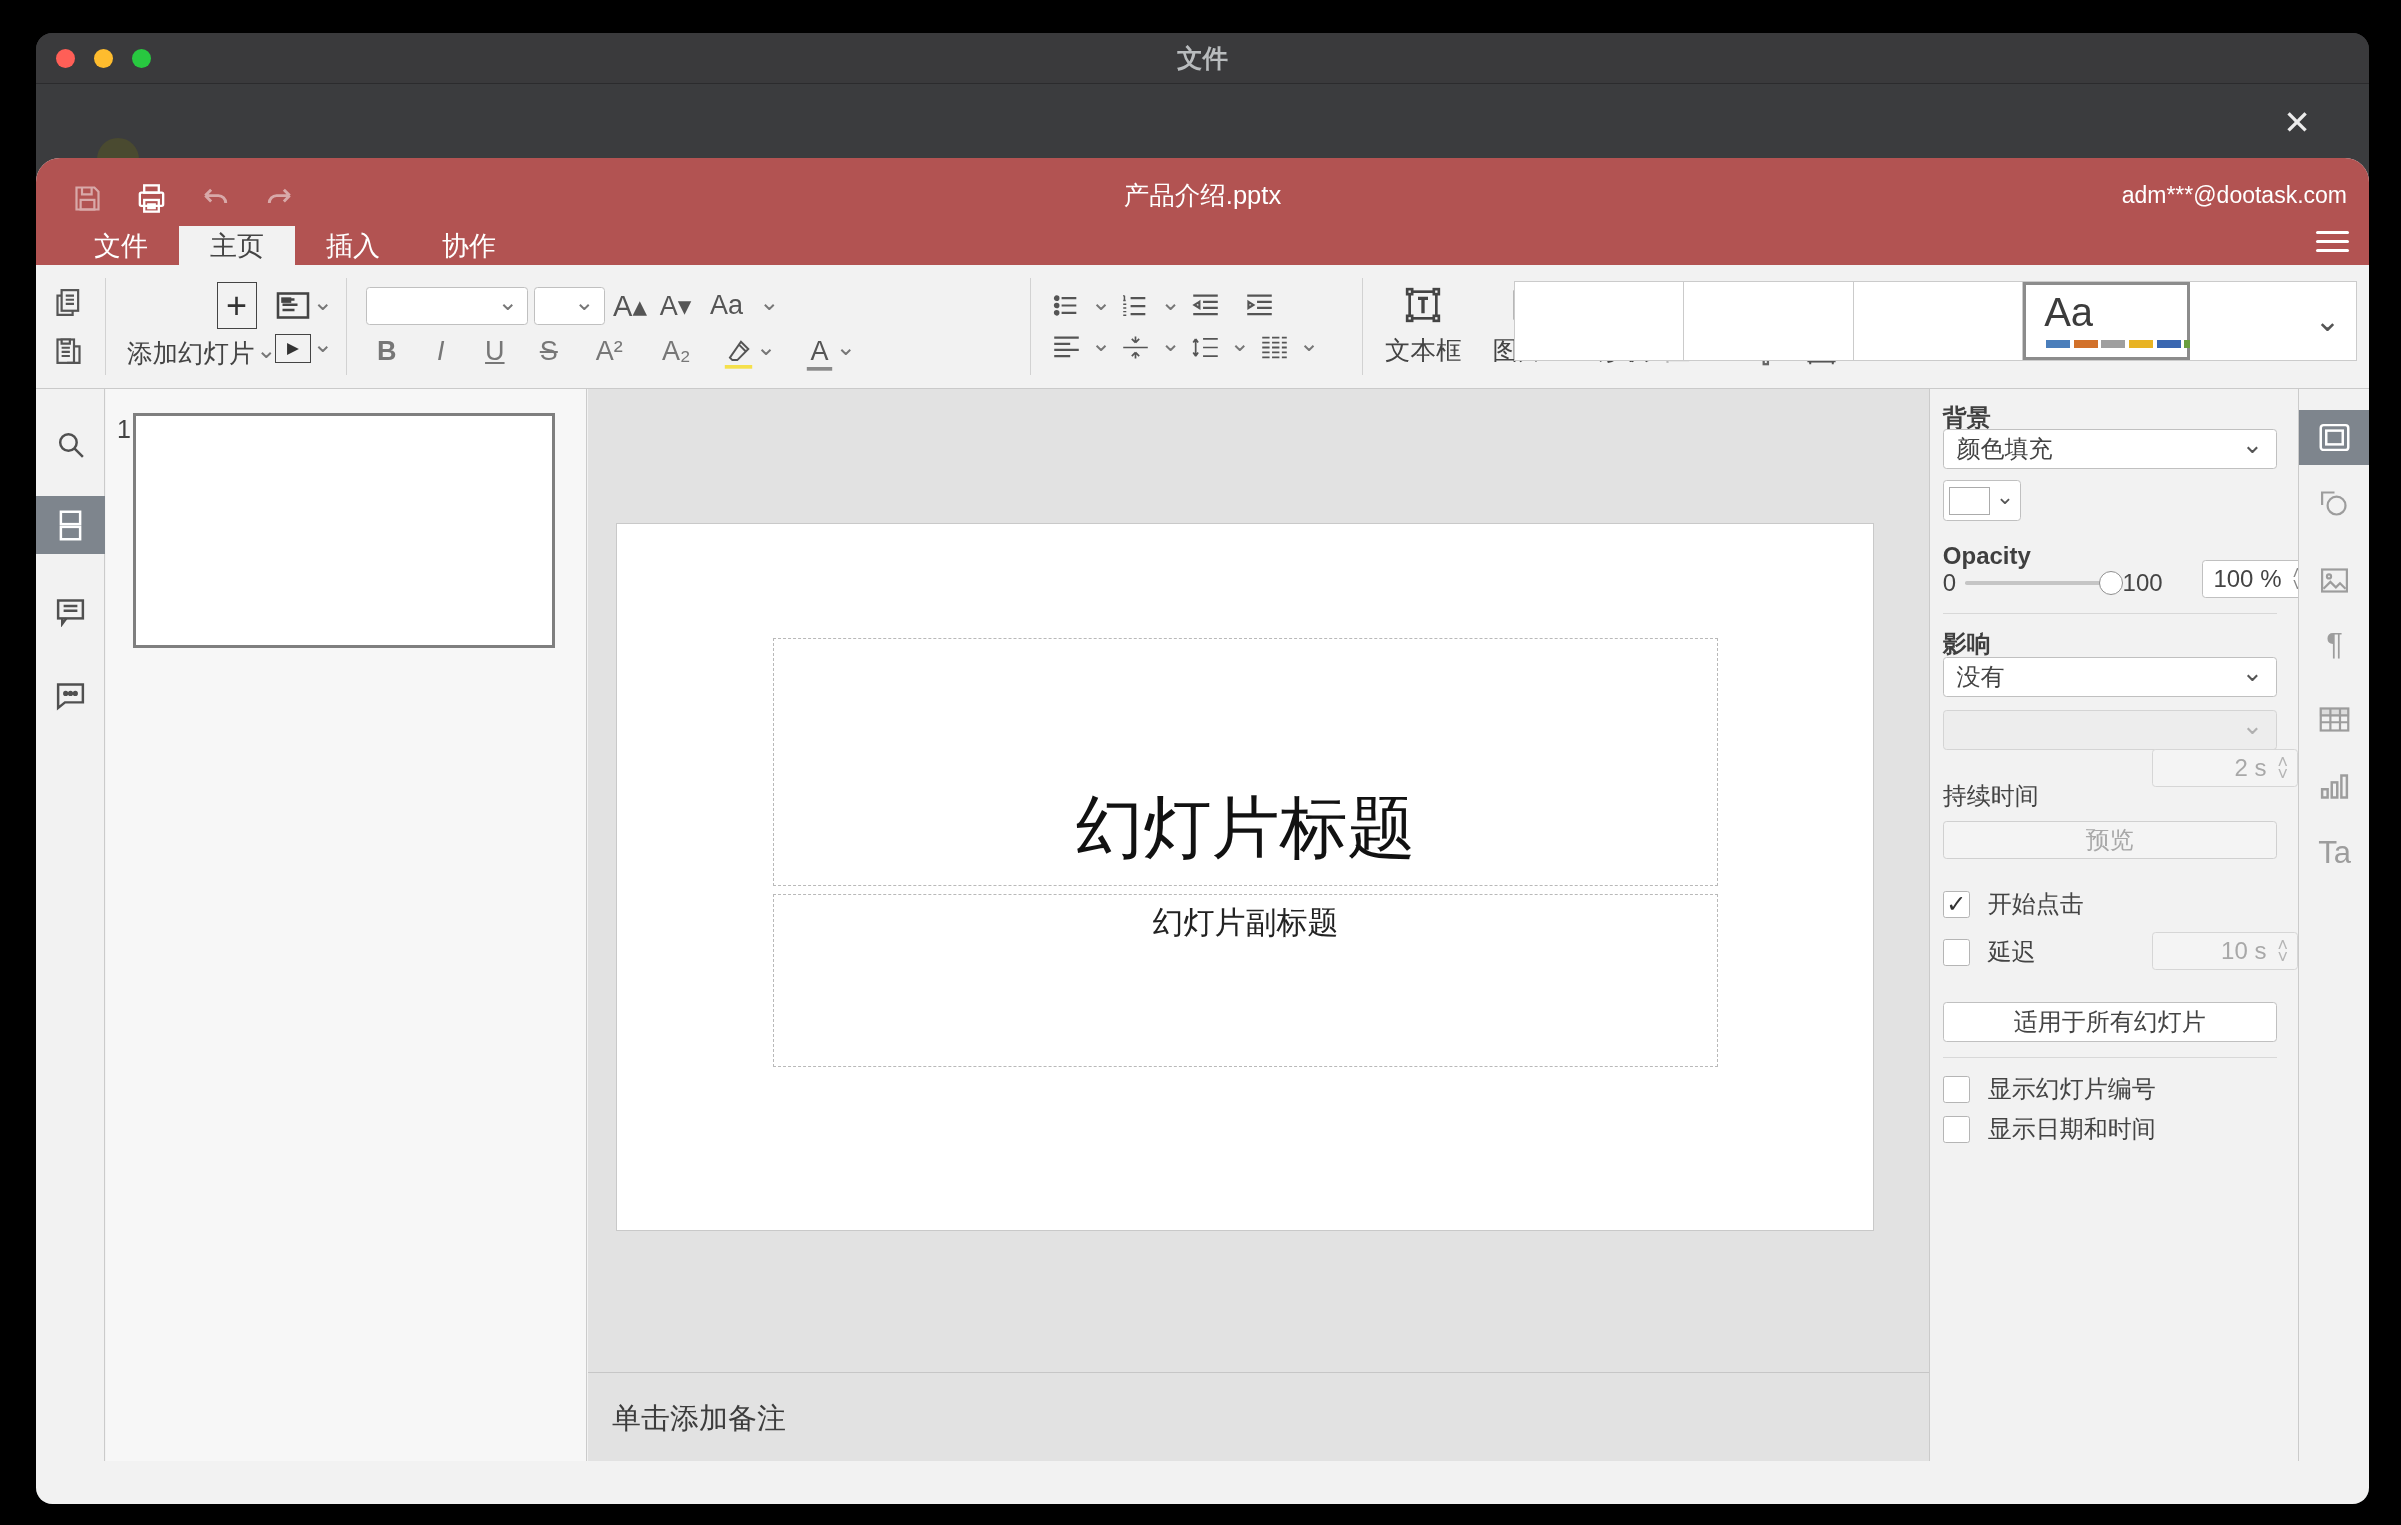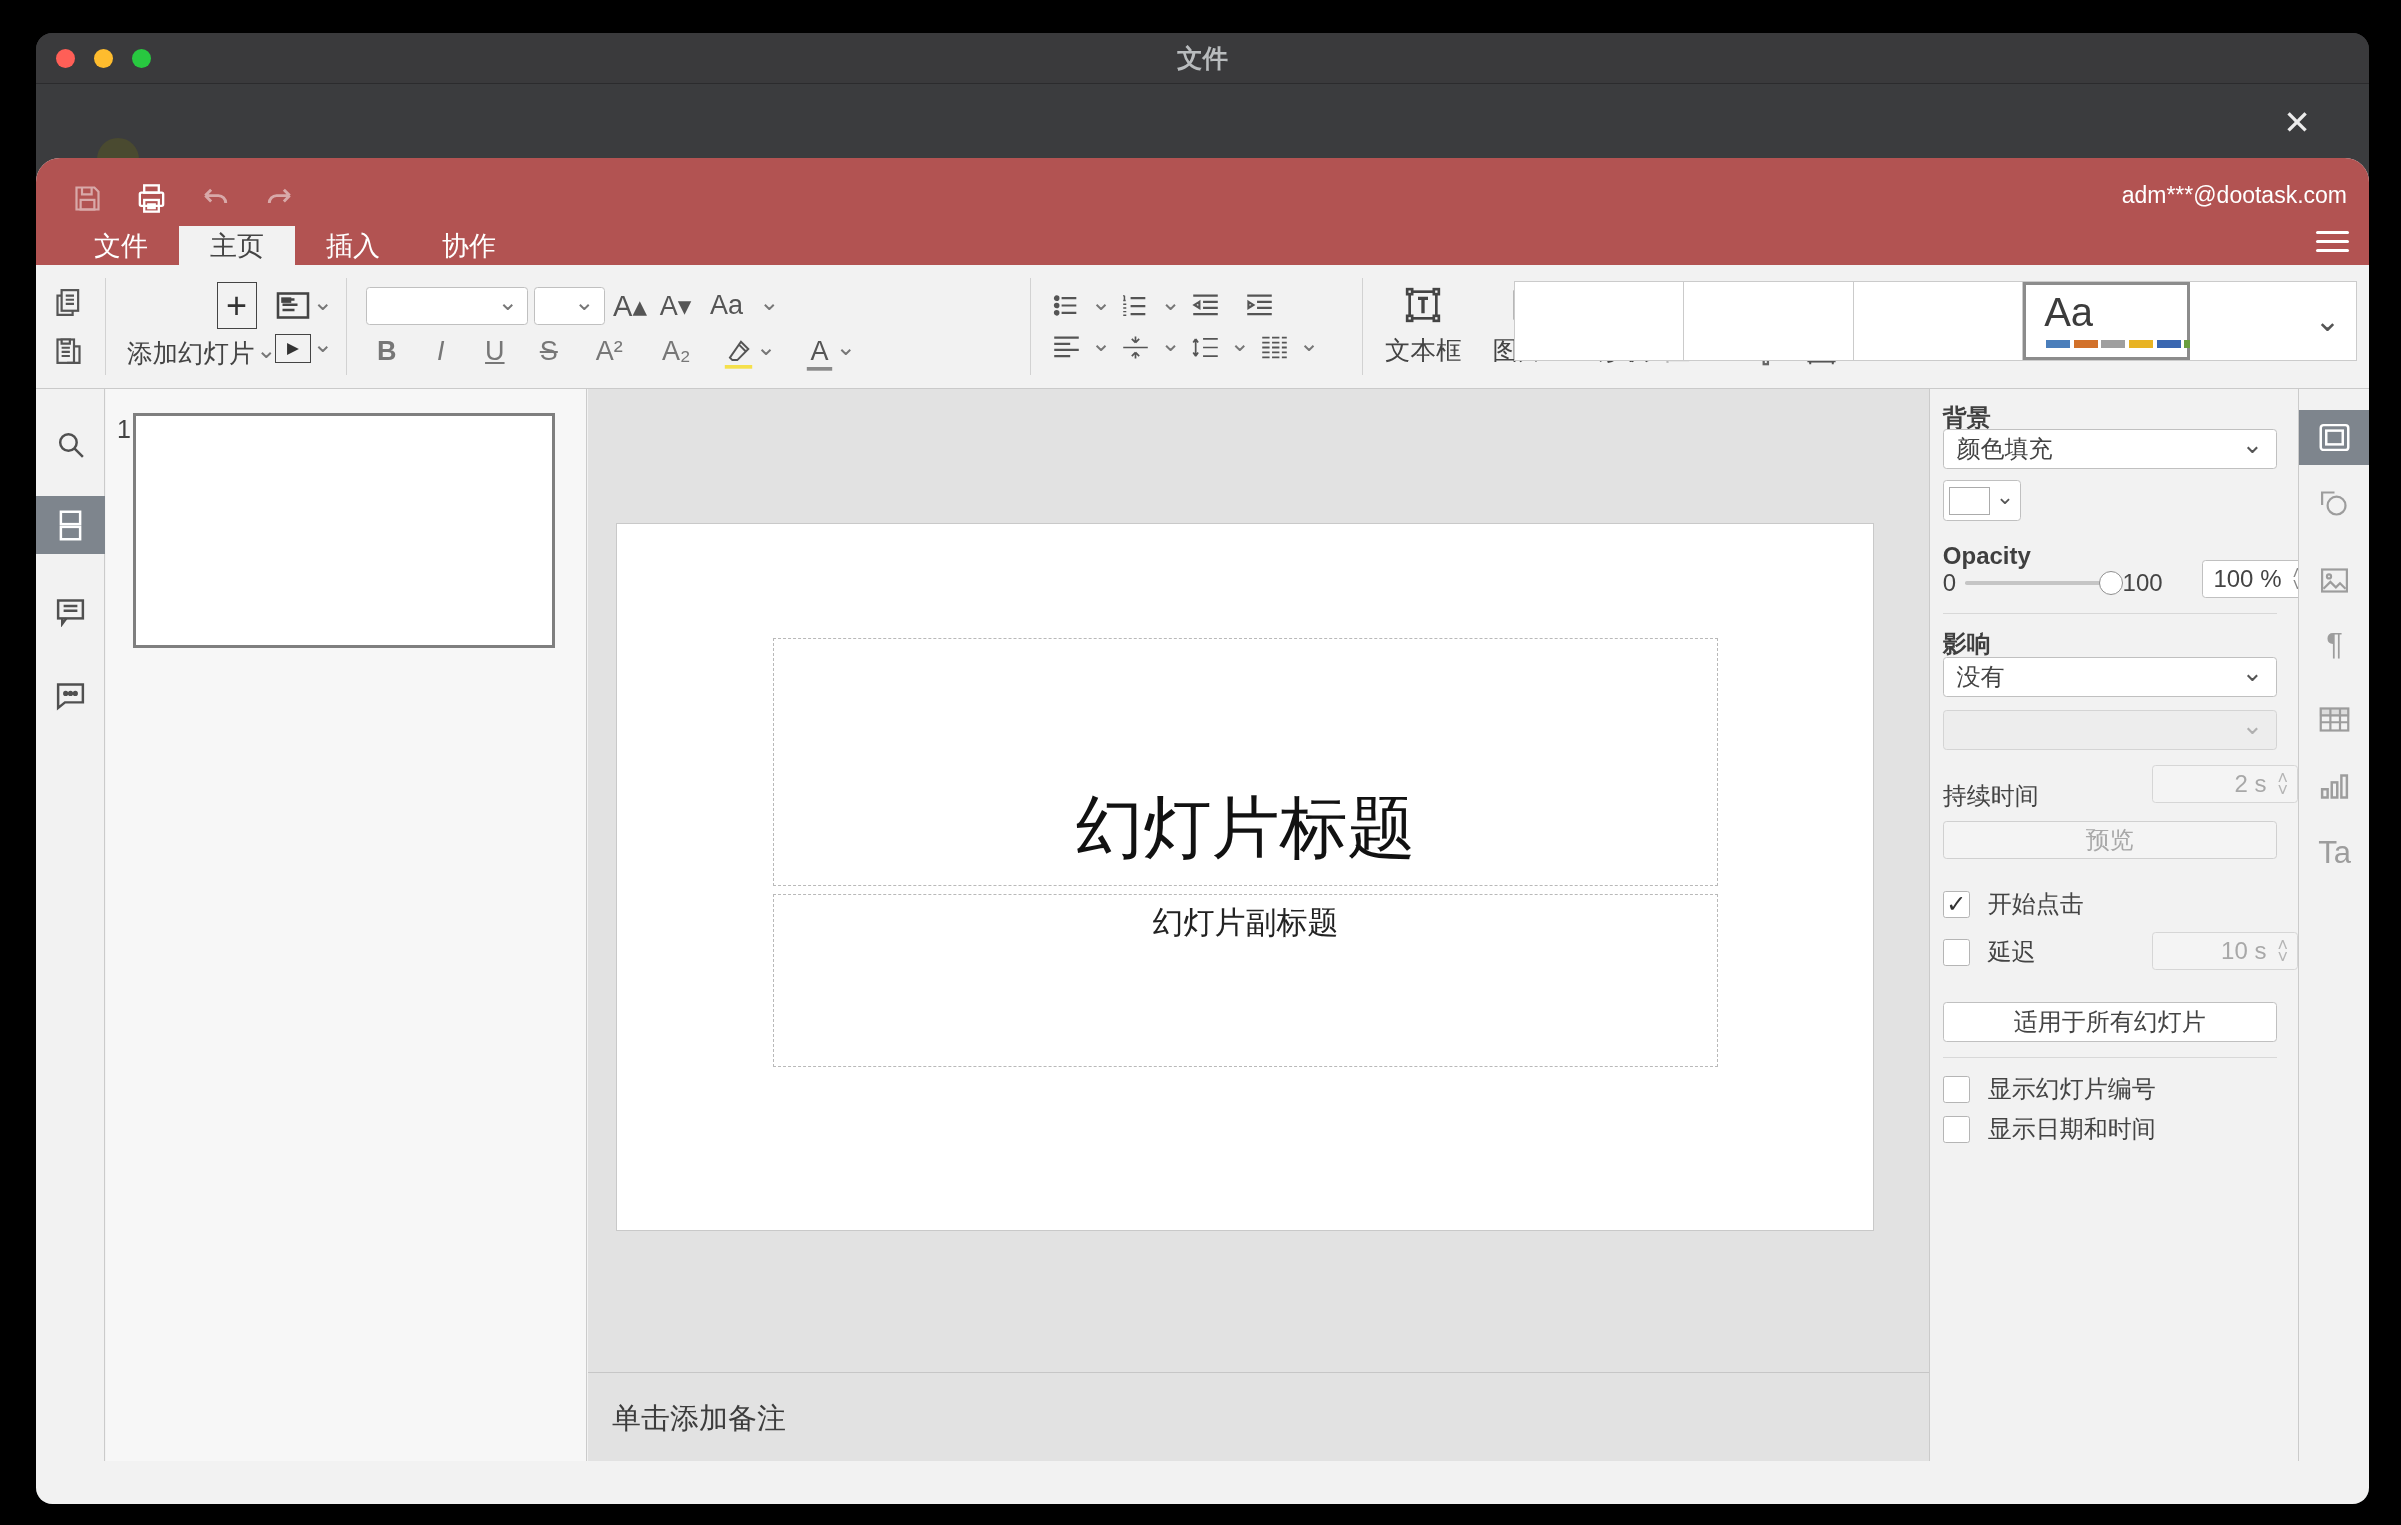--- a/index.html
+++ b/index.html
@@ -142,20 +142,21 @@
           <svg width="35" height="35" viewBox="0 0 24 24" fill="none" stroke="#fff" stroke-width="2">
               <path d="M5 10 L9 6 M5 10 L9 14 M5 10 h9 a5 5 0 0 1 5 5"></path>
             </svg>
         </span>
         <span class="qbtn muted">
           <svg width="35" height="35" viewBox="0 0 24 24" fill="none" stroke="#fff" stroke-width="2">
               <path d="M19 10 L15 6 M19 10 L15 14 M19 10 h-9 a5 5 0 0 0 -5 5"></path>
             </svg>
         </span>
       </div>
+      <div class="doc-title">产品介绍.pptx</div>
       <div class="account">adm***@dootask.com</div>
       <div class="hamburger">
           <span></span>
           <span></span>
           <span></span>
         </div>
       <div class="tabs">
         <span class="tab">文件</span>
         <span class="tab active">主页</span>
         <span class="tab">插入</span>
@@ -517,21 +518,21 @@
         <span class="rp blabel" style="top:239px;">影响</span>
         <span class="rp dd" style="top:268px; width:334px;">
           <span>没有</span>
           <span class="ddchev">⌄</span>
         </span>
         <span class="rp dd off" style="top:321px; width:334px;">
           <span></span>
           <span class="ddchev" style="color:#b0b0b0;">⌄</span>
         </span>
         <span class="rp" style="top:391px;">持续时间</span>
-        <span class="rp spin off" style="top:376px; left:222px; width:146px;">
+        <span class="rp spin off" style="top:360px; left:222px; width:146px;">
           <span>2 s</span>
           <span class="arr" style="color:#b5b5b5;">
               <span>˄</span>
               <span>˅</span>
             </span>
         </span>
         <span class="rp btn off" style="top:432px; width:334px; height:38px;">预览</span>
 
         <div class="cbrow" style="top:499px;">
           <span class="cb">✓</span>

